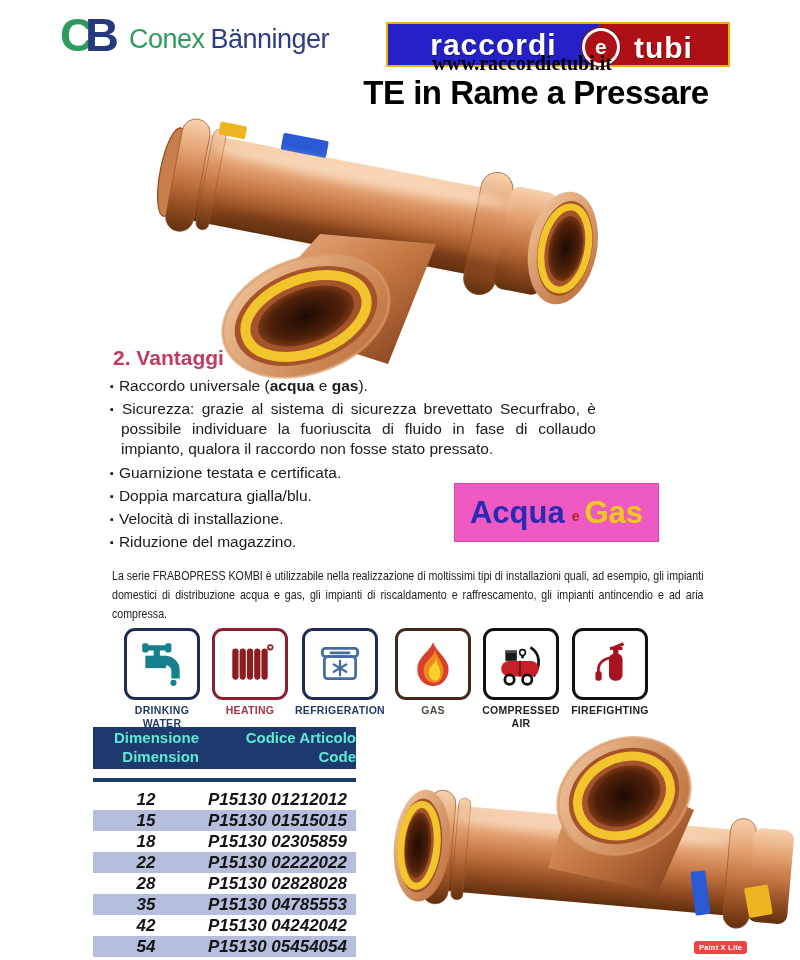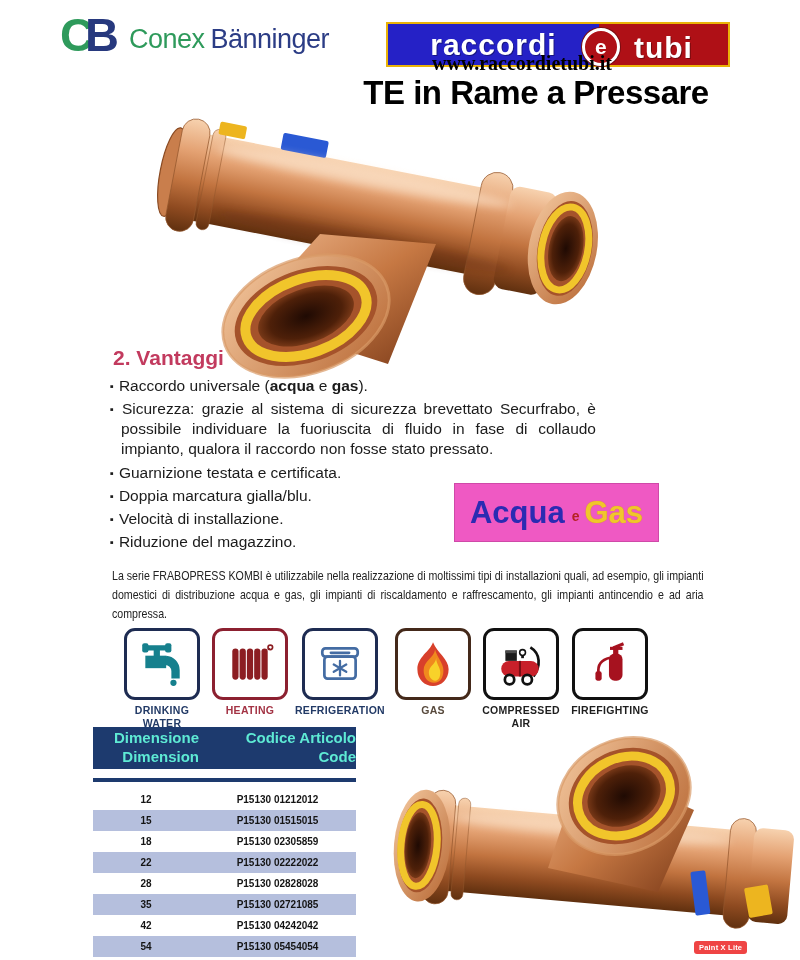--- a/index.html
+++ b/index.html
@@ -65,21 +65,21 @@
   .app5{left:483px;} .app5 .box{border-color:#101010;} .app5 .lbl{color:#1E1E1E;}
   .app6{left:572px;} .app6 .box{border-color:#101010;} .app6 .lbl{color:#1E1E1E;}
 
   
   .tbl-head{position:absolute;left:93px;top:727px;width:263px;height:42px;background:#1D3A6E;
             display:flex;color:#5eead4;font-weight:bold;font-size:15px;line-height:1.25;text-align:right;
             align-items:center;}
   .tbl-head .hc1{width:106px;} .tbl-head .hc2{width:157px;}
   .tbl-rule{position:absolute;left:93px;top:778px;width:263px;height:4px;background:#1D3A6E;}
   .tbl{position:absolute;left:93px;top:789px;width:263px;border-collapse:collapse;}
-  .tbl td{height:21px;padding:0;font-size:10px;font-weight:bold;color:#141414;text-align:center;vertical-align:middle;}
+  .tbl td{height:21px;padding:0;font-size:17px;font-weight:bold;color:#141414;text-align:center;vertical-align:middle;font-style:italic;}
   .tbl .c-dim{width:106px;} .tbl .c-code{width:157px;}
   .tbl tr.alt{background:#B5BFDD;}
 
   .watermark{position:absolute;left:694px;top:941px;background:#ef4444;color:#fff;font-weight:bold;
              font-size:7.5px;padding:2px 5px;border-radius:3px;letter-spacing:.2px;}
 </style>
 </head>
 <body>
 
 <div class="page">
@@ -297,21 +297,21 @@
         <tr class="alt">
           <td class="c-dim">22</td>
           <td class="c-code">P15130 02222022</td>
         </tr>
         <tr>
           <td class="c-dim">28</td>
           <td class="c-code">P15130 02828028</td>
         </tr>
         <tr class="alt">
           <td class="c-dim">35</td>
-          <td class="c-code">P15130 02721085</td>
+          <td class="c-code">P15130 04785553</td>
         </tr>
         <tr>
           <td class="c-dim">42</td>
           <td class="c-code">P15130 04242042</td>
         </tr>
         <tr class="alt">
           <td class="c-dim">54</td>
           <td class="c-code">P15130 05454054</td>
         </tr>
       </tbody>

